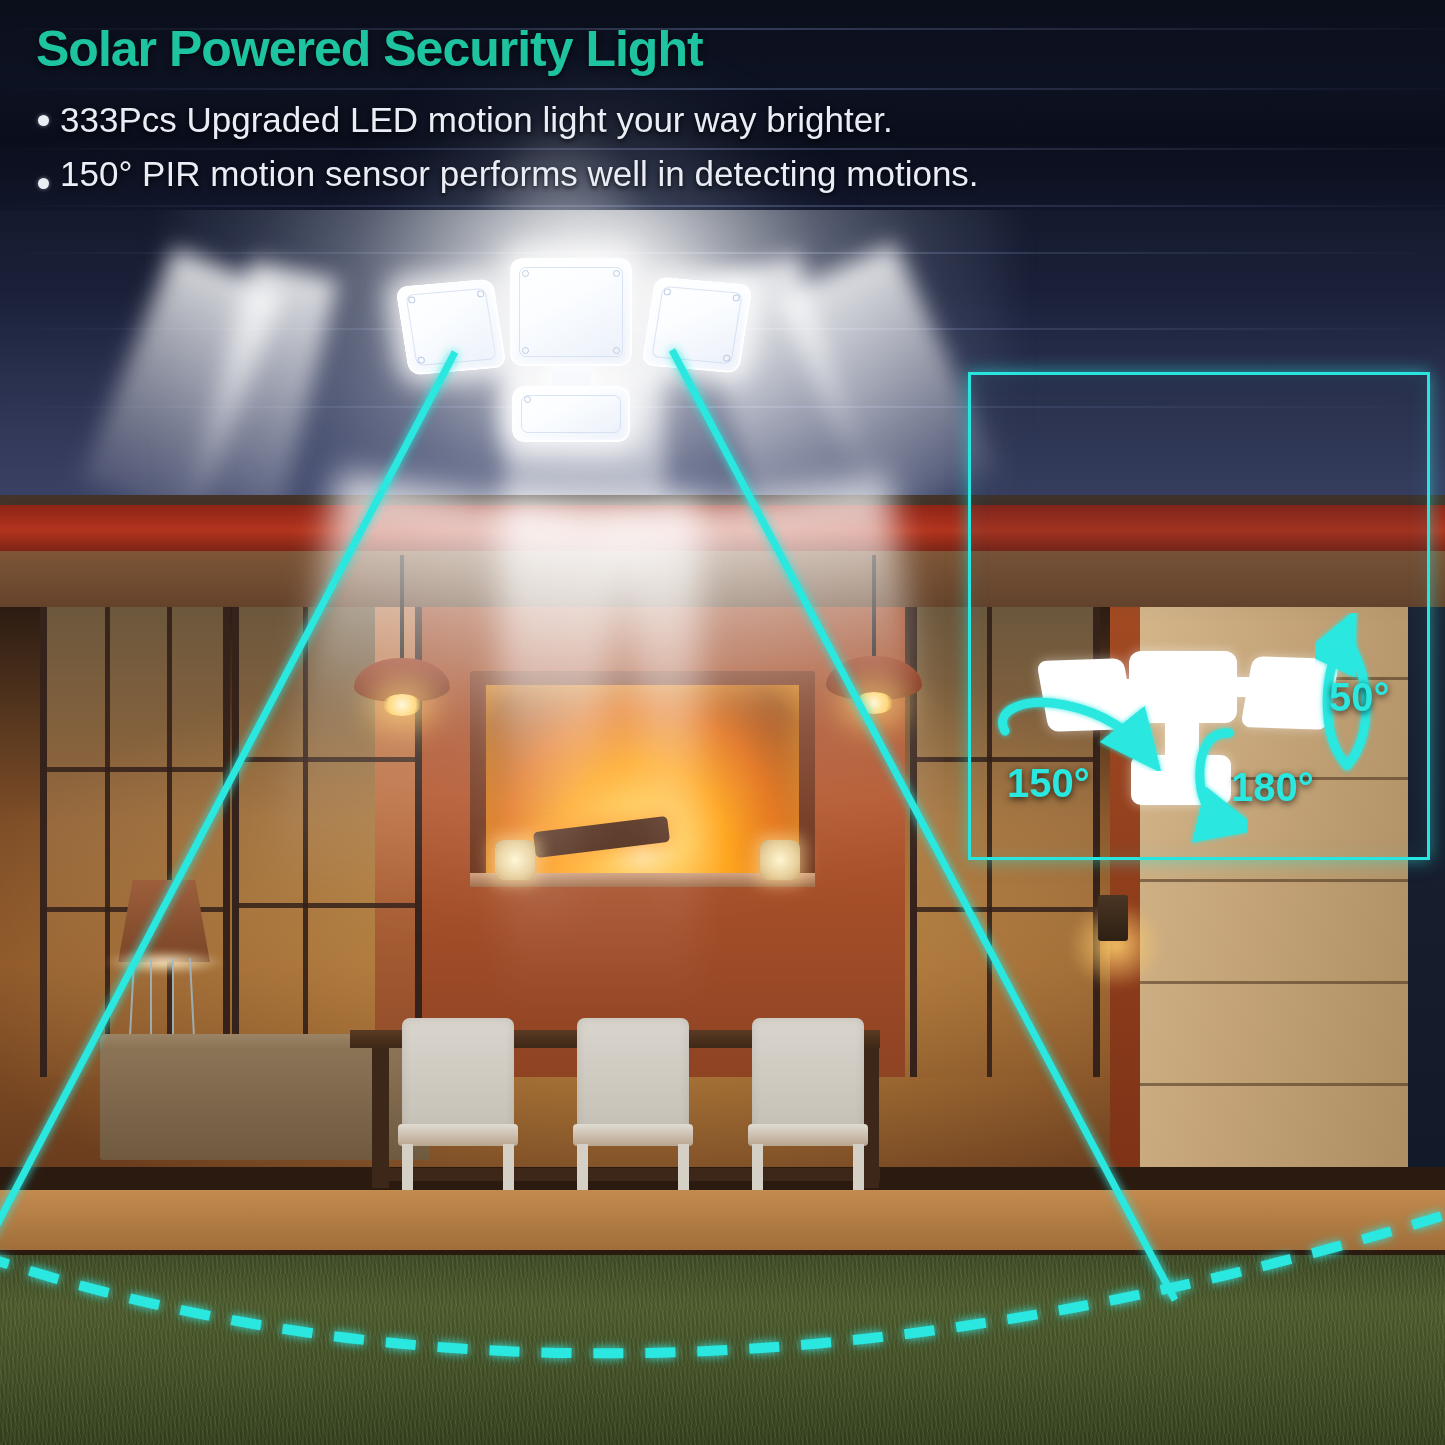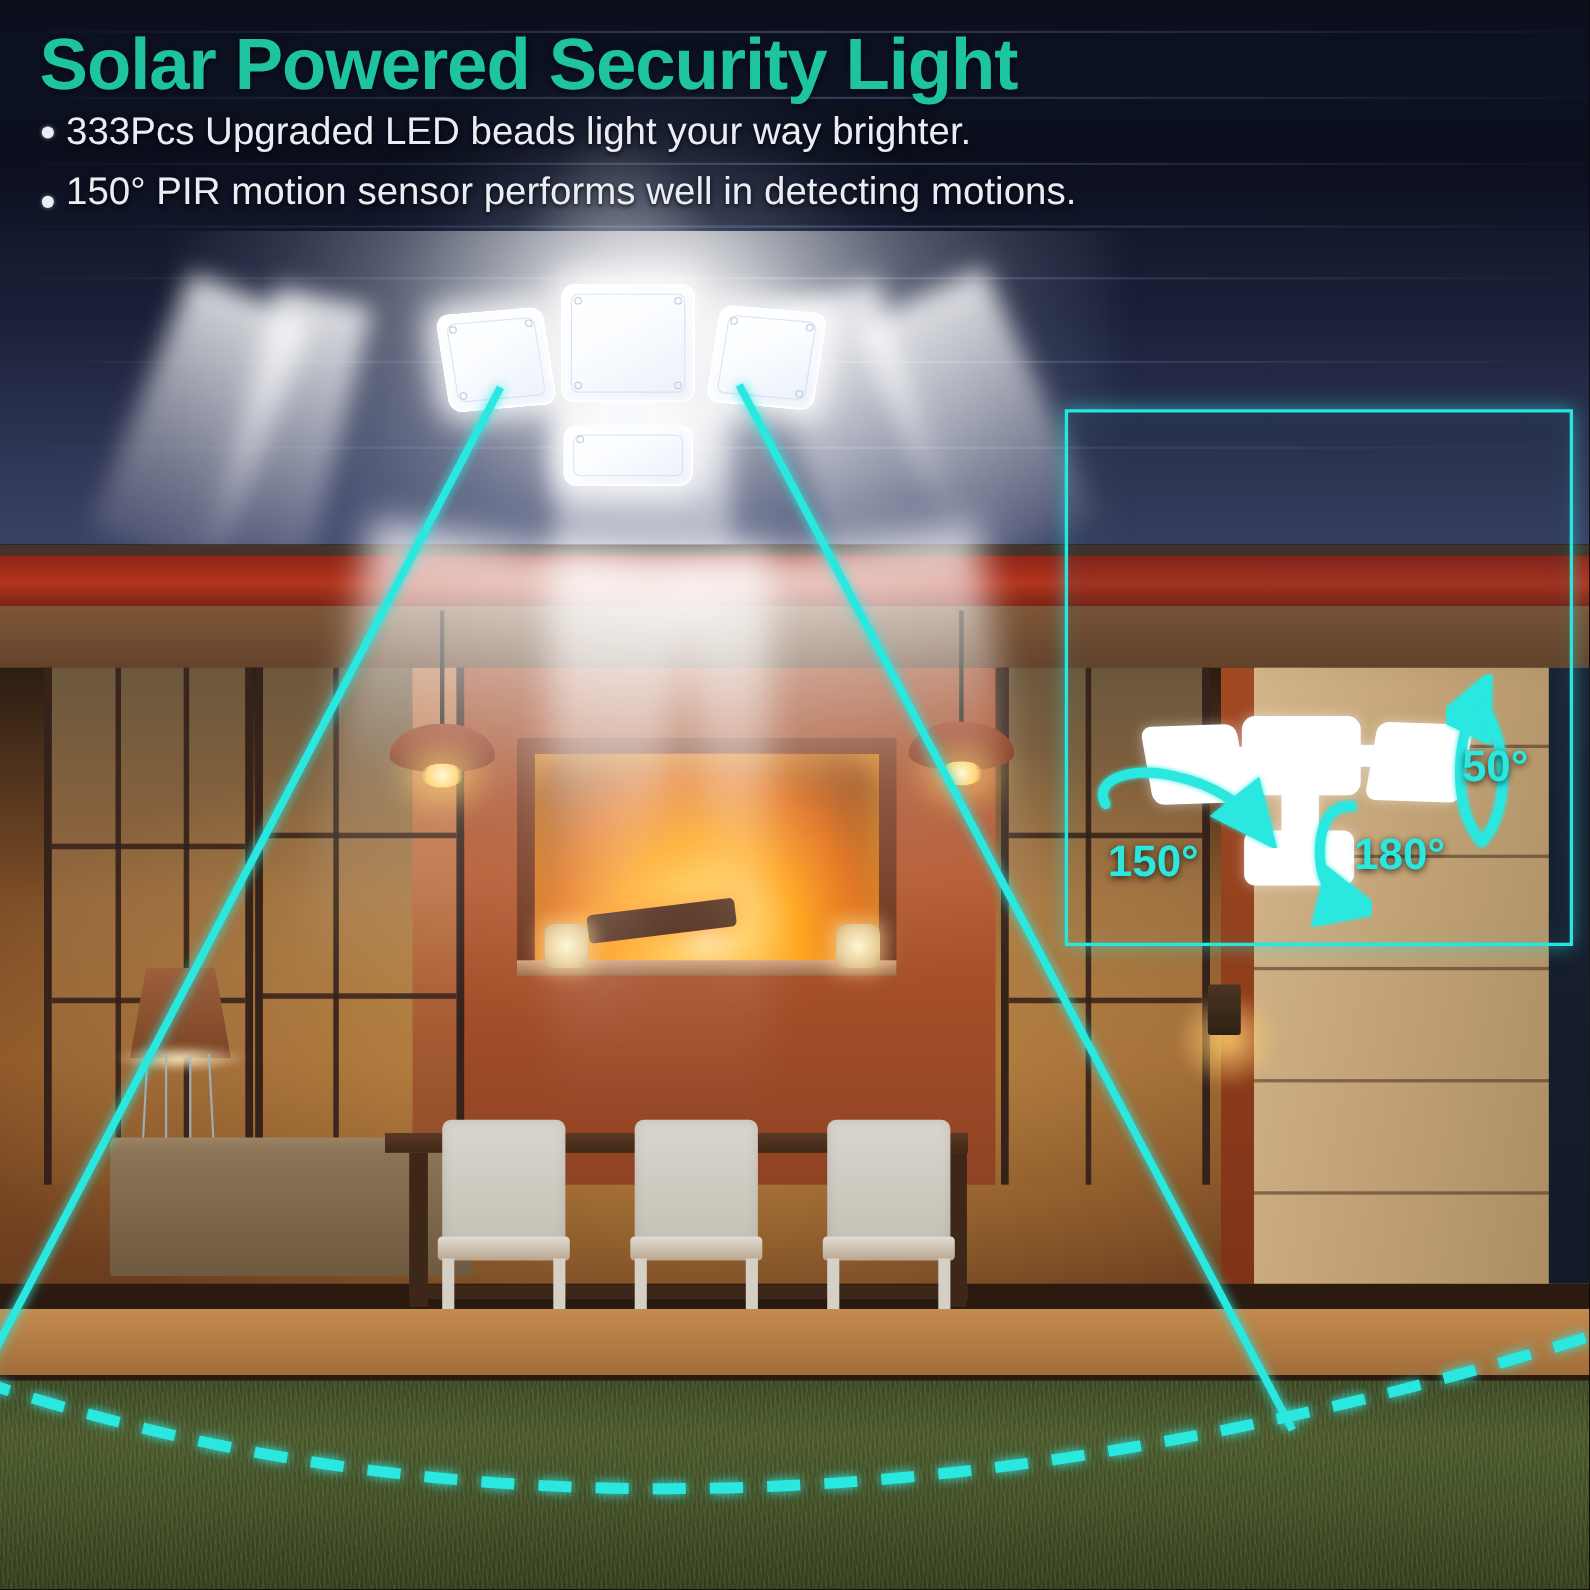--- a/index.html
+++ b/index.html
@@ -28,21 +28,21 @@
     filter:blur(14px);
     pointer-events:none;
   }
   .header-glow2{
     position:absolute; left:455px; top:120px; width:210px; height:190px;
     background:radial-gradient(ellipse at 50% 100%,rgba(255,255,255,.55),rgba(255,255,255,0) 70%);
     filter:blur(10px); pointer-events:none;
   }
   .title{
     position:absolute; left:36px; top:20px;
-    font-size:66px; font-weight:bold; letter-spacing:-1px;
+    font-size:50px; font-weight:bold; letter-spacing:-1px;
     color:#1dc49f; white-space:nowrap;
     text-shadow:0 2px 6px rgba(0,0,0,.7);
     z-index:6;
   }
   .bullets{ position:absolute; left:38px; top:100px; z-index:6; }
   .bullet-row{ display:flex; align-items:center; margin-bottom:14px; }
   .dot{
     width:11px; height:11px; border-radius:50%;
     background:#e9edf4; margin-right:11px; flex:0 0 auto;
     box-shadow:0 0 4px rgba(255,255,255,.45);
@@ -281,21 +281,21 @@
     <div class="siding-line" style="top:148px"></div>
     <div class="siding-line" style="top:205px"></div>
     <div class="header-glow"></div>
     <div class="header-glow2"></div>
 
     <div class="title">Solar Powered Security Light</div>
 
     <div class="bullets">
       <div class="bullet-row">
         <div class="dot"></div>
-        <div class="bullet-text">333Pcs Upgraded LED beads light your way brighter.</div>
+        <div class="bullet-text">333Pcs Upgraded LED motion light your way brighter.</div>
       </div>
       <div class="bullet-row second">
         <div class="dot"></div>
         <div class="bullet-text">150° PIR motion sensor performs well in detecting motions.</div>
       </div>
     </div>
   </div>
 
   <div class="upperwall">
     <div class="uw-line" style="top:42px"></div>
@@ -492,21 +492,21 @@
 
         <path d="M 24 118 C 12 96 46 84 84 92 C 128 101 150 122 158 132" fill="none" stroke="#2ae7e0" stroke-width="9" stroke-linecap="round" marker-end="url(#ar)" filter="url(#cg2)"></path>
 
         <path d="M 248 120 C 222 118 216 150 220 176 C 224 198 236 206 244 208" fill="none" stroke="#2ae7e0" stroke-width="9" stroke-linecap="round" marker-end="url(#ar)" filter="url(#cg2)"></path>
 
         <path d="M 366 152 C 344 130 338 74 360 28" fill="none" stroke="#2ae7e0" stroke-width="9" stroke-linecap="round" marker-end="url(#ar)" filter="url(#cg2)"></path>
         <path d="M 366 152 C 390 128 392 70 368 30" fill="none" stroke="#2ae7e0" stroke-width="9" stroke-linecap="round" filter="url(#cg2)"></path>
       </svg>
 
       <div class="ang" style="left:26px;  top:148px;">150°</div>
-      <div class="ang" style="left:250px; top:142px;">180°</div>
+      <div class="ang" style="left:250px; top:152px;">180°</div>
       <div class="ang" style="left:348px; top:62px;">50°</div>
     </div>
   </div>
 
   <div class="bottom-text">
   </div>
 
 </div>
 
 </body></html>

